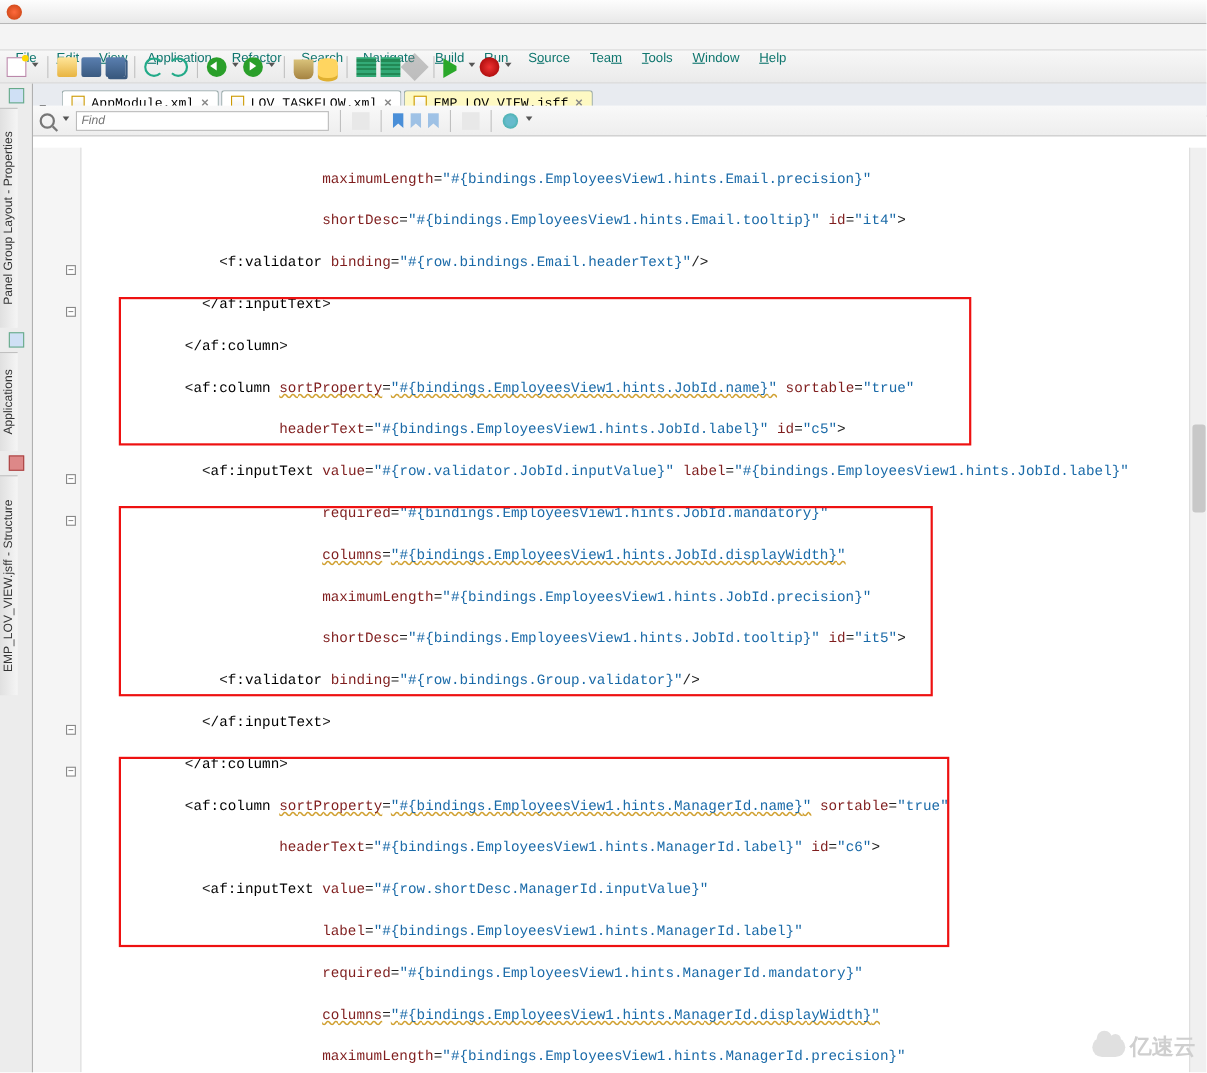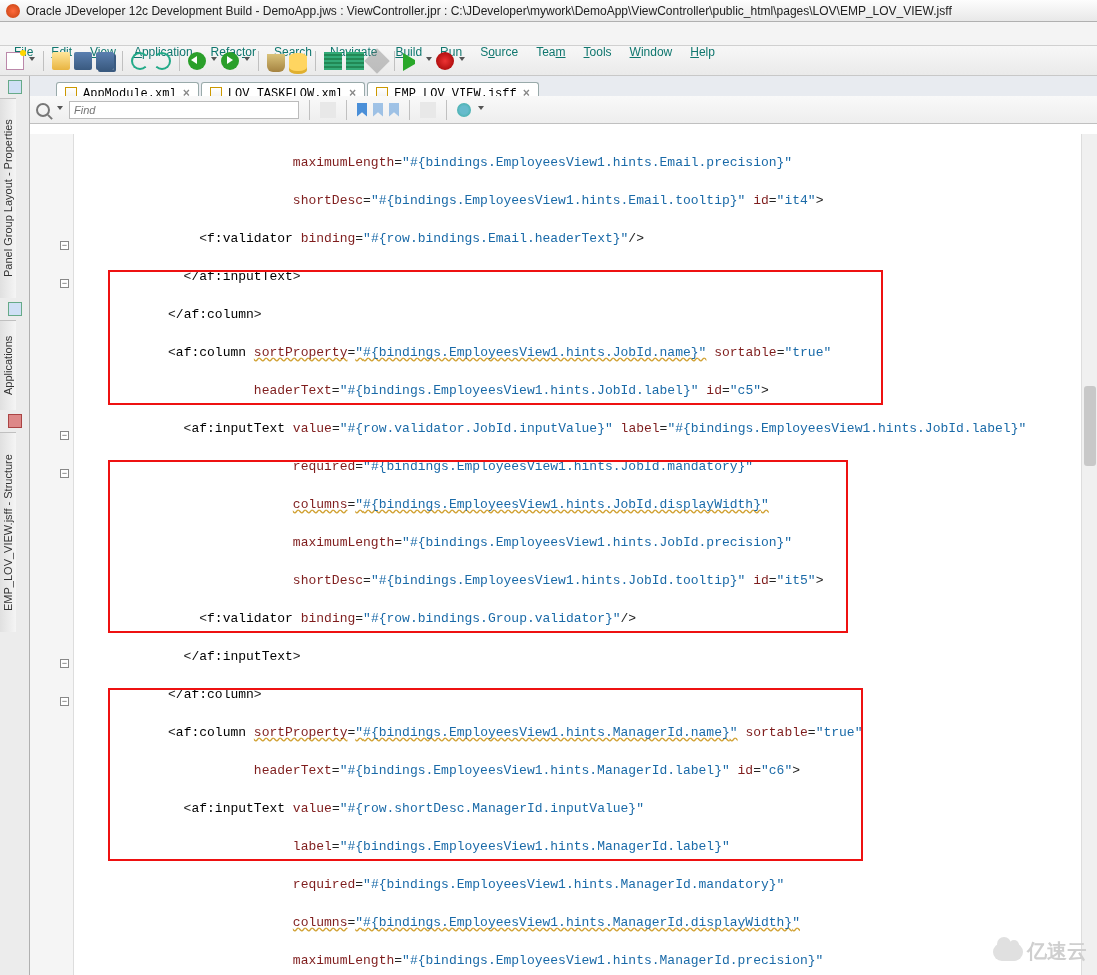--- a/index.html
+++ b/index.html
@@ -34,21 +34,21 @@
 
 .sidebar { position: absolute; left: 0; top: 76px; width: 30px; bottom: 0; background: #ececec; border-right: 1px solid #b0b0b0; }
 .sidebar .vtab { writing-mode: vertical-rl; transform: rotate(180deg); font-size: 11px; color: #333; padding: 8px 2px; text-align: center; border-bottom: 1px solid #c0c0c0; background: linear-gradient(90deg,#f5f5f5,#e0e0e0); height: 200px; display:flex;align-items:center;justify-content:center;}
 .sidebar .vtab.small { height: 90px; }
 .sidebar .sq { width: 14px; height:14px; margin: 4px auto; background:#cfe0f5;border:1px solid #6a8;}
 .sidebar .sq2 { width: 14px; height:14px; margin: 4px auto; background:#d88;border:1px solid #a44;}
 
 .tabs { position: absolute; left: 30px; top: 76px; right: 0; height: 30px; background: #e8ebf0; border-bottom: 1px solid #b0b0b0; display: flex; align-items: flex-end; padding: 0 6px; gap: 2px;}
 .tabs .tabhandle { width:14px;height:14px; margin-right:4px; display:flex;align-items:center;}
 .tabs .tab { background: #ffffff; border: 1px solid #9aa; border-bottom:none; border-radius: 3px 3px 0 0; padding: 4px 8px; display: flex; align-items: center; gap: 6px; font-family: "Courier New", monospace; font-size: 12px; }
-.tabs .tab.active { background: #ffffff; }
+.tabs .tab.active { background: #fef9c3; }
 .tabs .tab .ficon { width:12px;height:14px;background:linear-gradient(#fff,#eee);border:1px solid #c90;position:relative;}
 .tabs .tab .close { color:#888; font-weight:bold; cursor:default;}
 
 .findbar { position: absolute; left: 30px; top: 96px; right: 0; height: 28px; background: linear-gradient(#f9f9f9,#eee); border-bottom: 1px solid #c0c0c0; display: flex; align-items: center; padding: 0 6px; gap: 6px;}
 .findbar .mag { width:14px;height:14px;border:2px solid #777;border-radius:50%;position:relative;} .findbar .mag::after{content:"";position:absolute;width:6px;height:2px;background:#777;bottom:-3px;right:-5px;transform:rotate(45deg);}
 .findbar input { width: 230px; height: 18px; border: 1px solid #bbb; font-size: 11px; padding: 0 4px; font-style: italic; color: #888;}
 .findbar .sep { width:1px;height:20px;background:#c0c0c0;margin:0 4px;}
 .findbar .fbtn { width:16px;height:16px;background:#e8e8e8;}
 .i-bookmark{width:10px;height:14px;background:#4a8fd8;clip-path:polygon(0 0,100% 0,100% 100%,50% 70%,0 100%);}
 .i-world{width:14px;height:14px;border-radius:50%;background:radial-gradient(circle,#6bc 40%,#3a9);}
@@ -70,21 +70,20 @@
 .watermark .cloud{width:30px;height:18px;background:#e0e0e0;border-radius:10px;position:relative;} .watermark .cloud::before{content:"";position:absolute;width:14px;height:14px;background:#e0e0e0;border-radius:50%;top:-6px;left:4px;} .watermark .cloud::after{content:"";position:absolute;width:10px;height:10px;background:#e0e0e0;border-radius:50%;top:-3px;right:4px;}
 
 .scroll-thumb { position:absolute; top:0; right:0; width:16px; height:100%; background:#f0f0f0; border-left:1px solid #ddd;}
 .scroll-thumb::after{content:"";position:absolute;top:30%;left:2px;width:12px;height:80px;background:#c8c8c8;border-radius:3px;}
 </style>
 </head>
 <body>
 
 <div class="titlebar">
   <span class="app-icon"></span>
-  <span class="title-text">Oracle JDeveloper 12c Development Build - DemoApp.jws : ViewController.jpr : C:\JDeveloper\mywork\DemoApp\ViewController\public_html\pages\LOV\EMP_LOV_VIEW.jsff</span>
 </div>
 
 <div class="menubar">
   <span><u>F</u>ile</span>
   <span><u>E</u>dit</span>
   <span><u>V</u>iew</span>
   <span><u>A</u>pplication</span>
   <span>Refac<u>t</u>or</span>
   <span><u>S</u>earch</span>
   <span><u>N</u>avigate</span>

